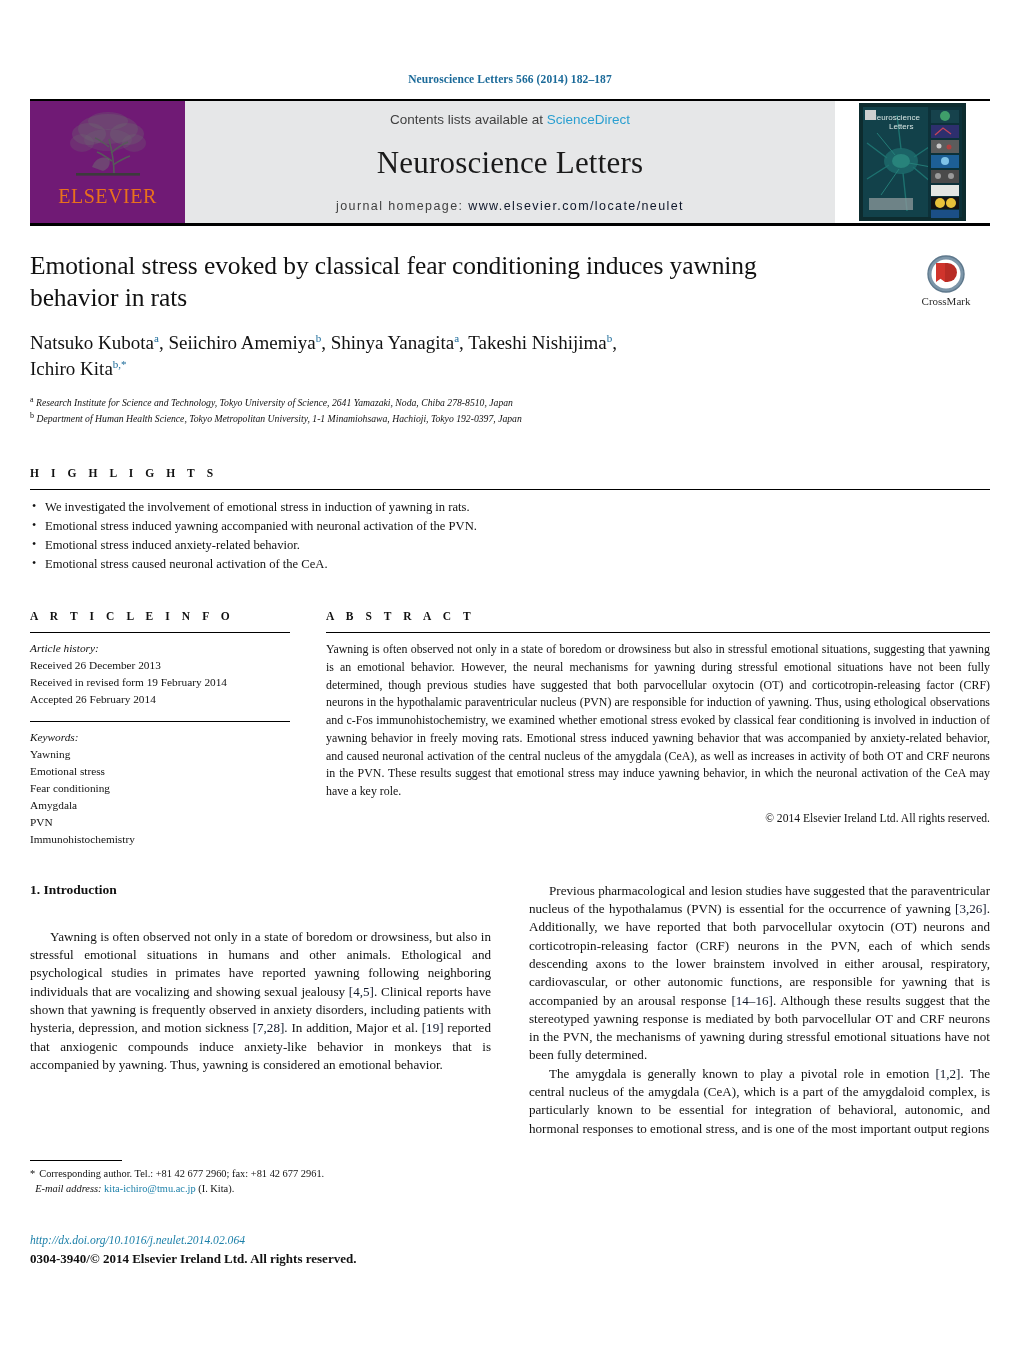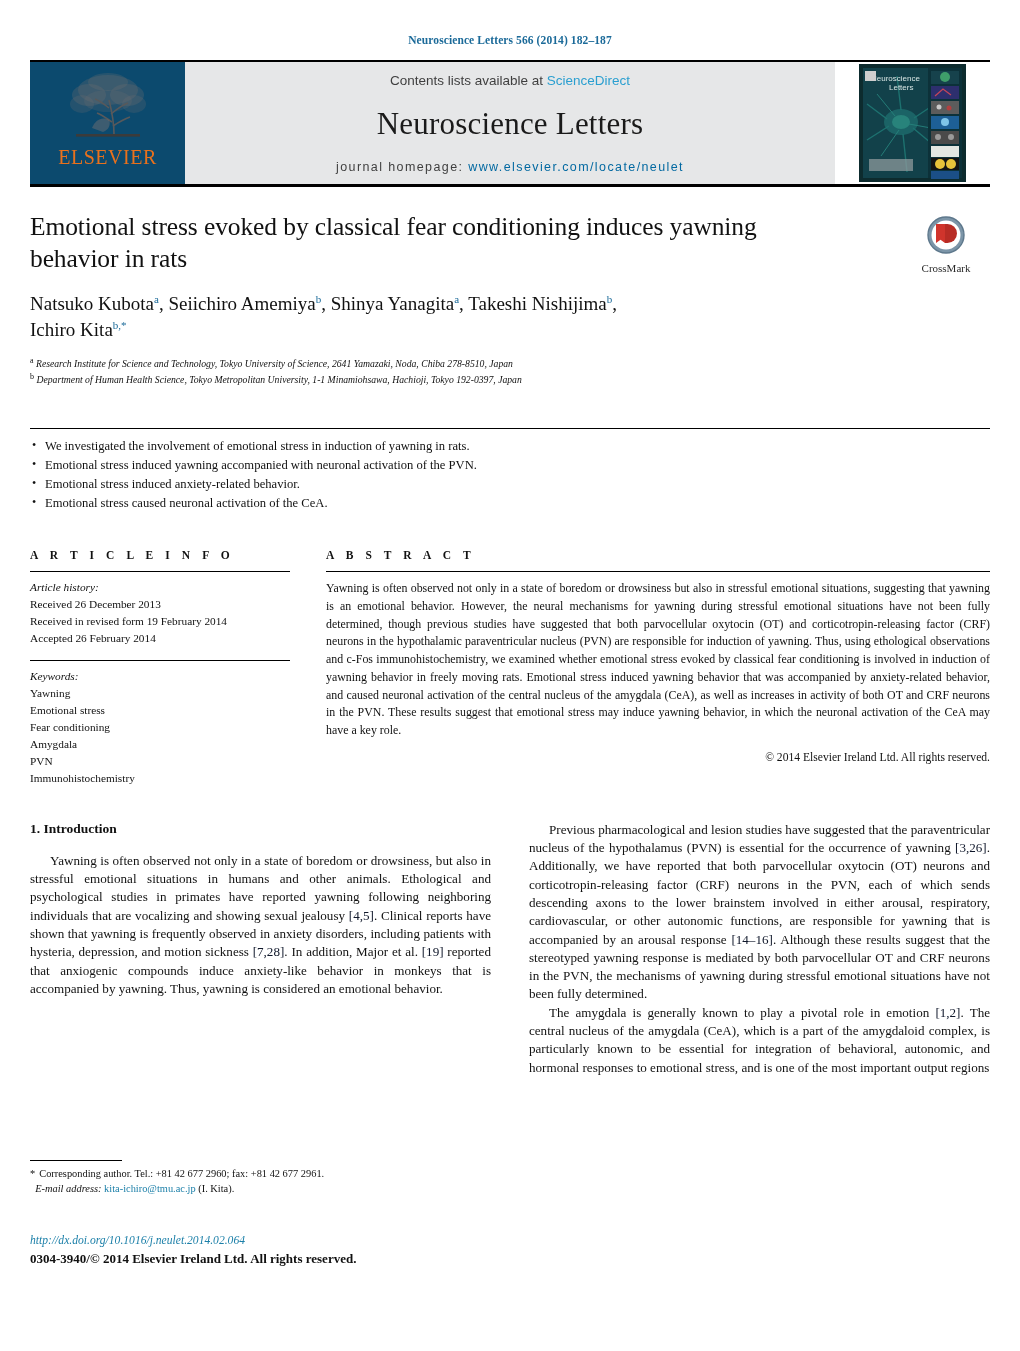--- a/index.html
+++ b/index.html
@@ -21,42 +21,42 @@
     height: 1351px;
     padding: 0;
   }
 
   
   .running-head {
     text-align: center;
     font-size: 11.5px;
     font-weight: bold;
     color: #1b6a99;
-    padding-top: 34px;
+    padding-top: 73px;
     letter-spacing: 0.1px;
   }
 
   
   .masthead-wrap {
     margin: 14px 30px 0 30px;
     border-top: 2px solid #000;
     padding-top: 0;
     display: flex;
     align-items: stretch;
     height: 122px;
   }
   .elsevier-cell {
     width: 155px;
     flex: 0 0 155px;
     display: flex;
     flex-direction: column;
     align-items: center;
     justify-content: flex-start;
     padding-top: 6px;
-    background: #0c4a6e;
+    background: #701a75;
   }
   .elsevier-tree {
     width: 92px;
     height: 80px;
     display: block;
   }
   .elsevier-word {
     font-family: "Liberation Serif", serif;
     font-size: 20px;
     letter-spacing: 0.5px;
@@ -87,21 +87,21 @@
     color: #1a1a1a;
     letter-spacing: 0.2px;
   }
   .homepage-line {
     font-family: "Liberation Sans", sans-serif;
     font-size: 12.5px;
     color: #3f3f3f;
     letter-spacing: 1.4px;
   }
   .homepage-line .url {
-    color: #0369a1;
+    color: #0f172a;
   }
   .cover-cell {
     width: 155px;
     flex: 0 0 155px;
     display: flex;
     align-items: flex-start;
     justify-content: center;
     background: #fff;
     padding-top: 2px;
   }
@@ -125,21 +125,21 @@
     right: 0;
     top: 4px;
     width: 88px;
     text-align: center;
   }
   .crossmark svg { display:block; margin: 0 auto; }
   .crossmark .cm-label {
     font-family: "Liberation Serif", serif;
     font-size: 11px;
     color: #2b2b2b;
-    margin-top: 7px;
+    margin-top: 1px;
   }
   .paper-title {
     font-size: 25.5px;
     line-height: 1.24;
     font-weight: normal;
     color: #111;
     margin: 0;
     max-width: 760px;
     letter-spacing: -0.1px;
   }
@@ -256,21 +256,21 @@
     display: flex;
     gap: 38px;
   }
   .bcol {
     flex: 1 1 0;
     min-width: 0;
   }
   .sec-title {
     font-size: 13.5px;
     font-weight: bold;
-    margin: 0 0 15px 0;
+    margin: 0 0 30px 0;
     color: #111;
   }
   .para {
     font-size: 13.1px;
     line-height: 1.40;
     text-align: justify;
     text-indent: 20px;
     margin: 0;
     color: #111;
     hyphens: auto;
@@ -427,20 +427,21 @@
         <span>Research Institute for Science and Technology, Tokyo University of Science, 2641 Yamazaki, Noda, Chiba 278-8510, Japan</span>
       </div>
       <div>
         <sup>b</sup>
         <span>Department of Human Health Science, Tokyo Metropolitan University, 1-1 Minamiohsawa, Hachioji, Tokyo 192-0397, Japan</span>
       </div>
     </div>
   </div>
 
   <div class="highlights">
+    <div class="sec-head">H I G H L I G H T S</div>
     <div class="hl-rule"></div>
     <ul class="hl-list">
       <li>We investigated the involvement of emotional stress in induction of yawning in rats.</li>
       <li>Emotional stress induced yawning accompanied with neuronal activation of the PVN.</li>
       <li>Emotional stress induced anxiety-related behavior.</li>
       <li>Emotional stress caused neuronal activation of the CeA.</li>
     </ul>
   </div>
 
   <div class="info-abstract">

